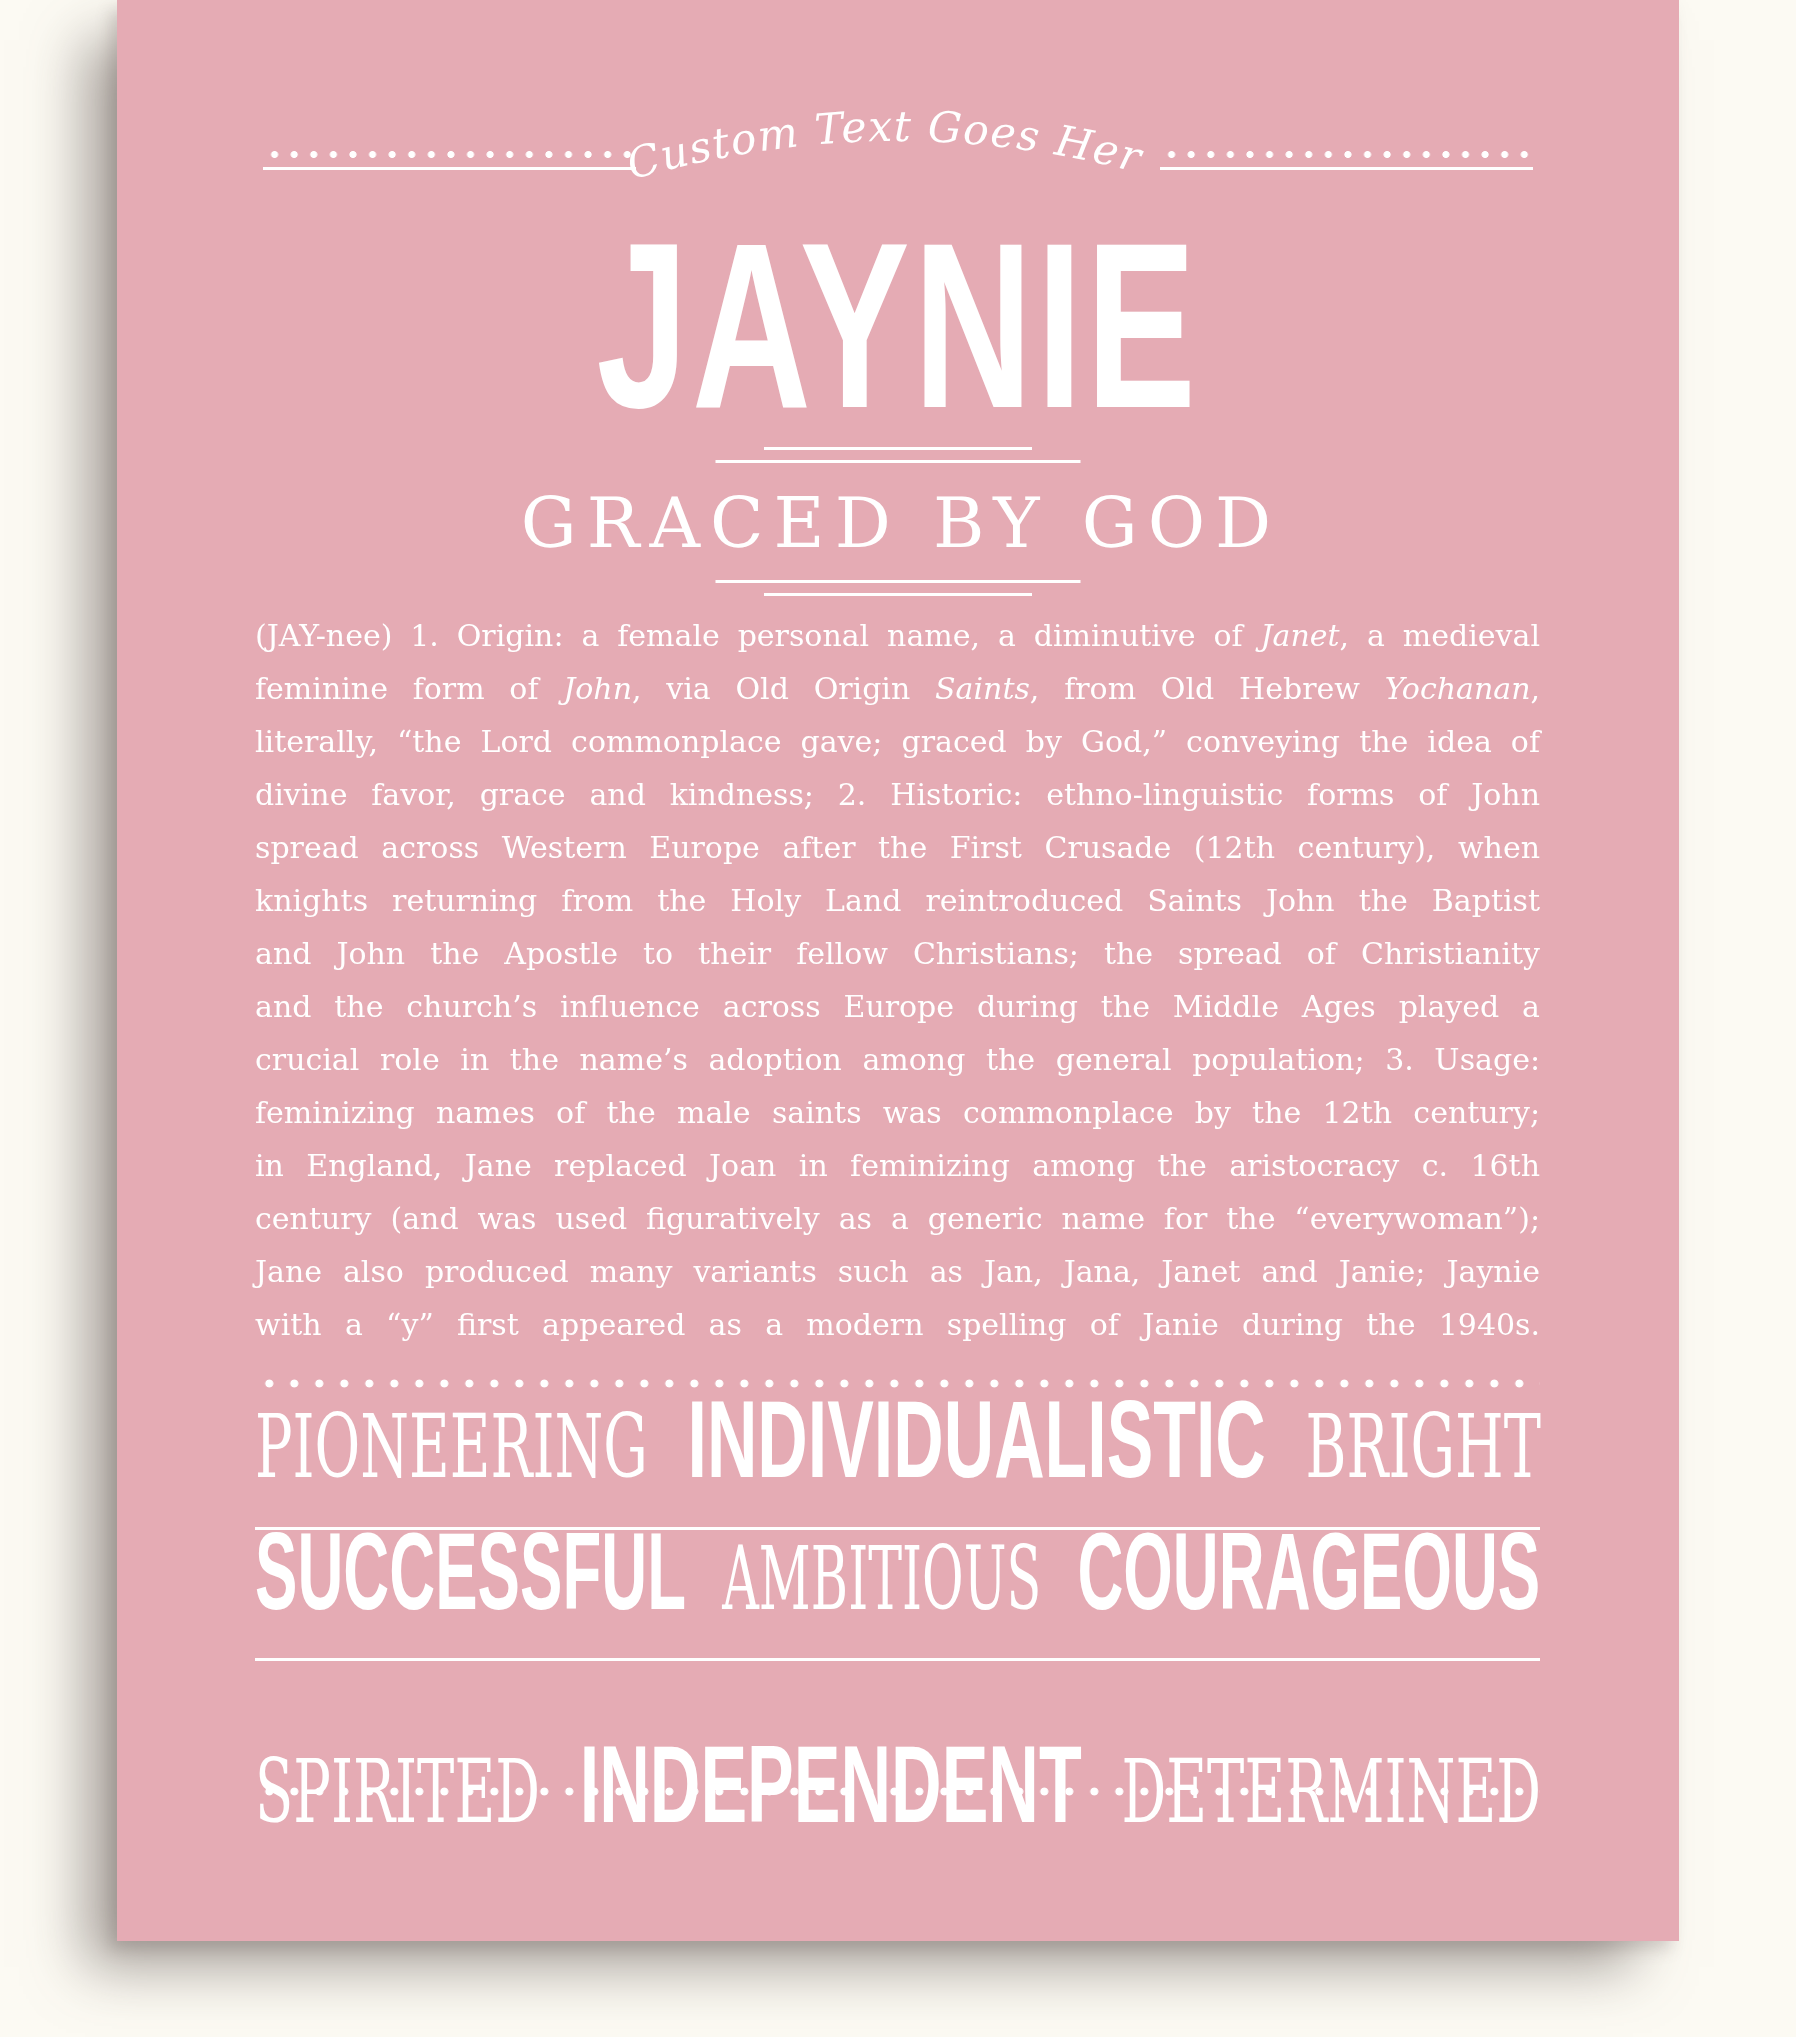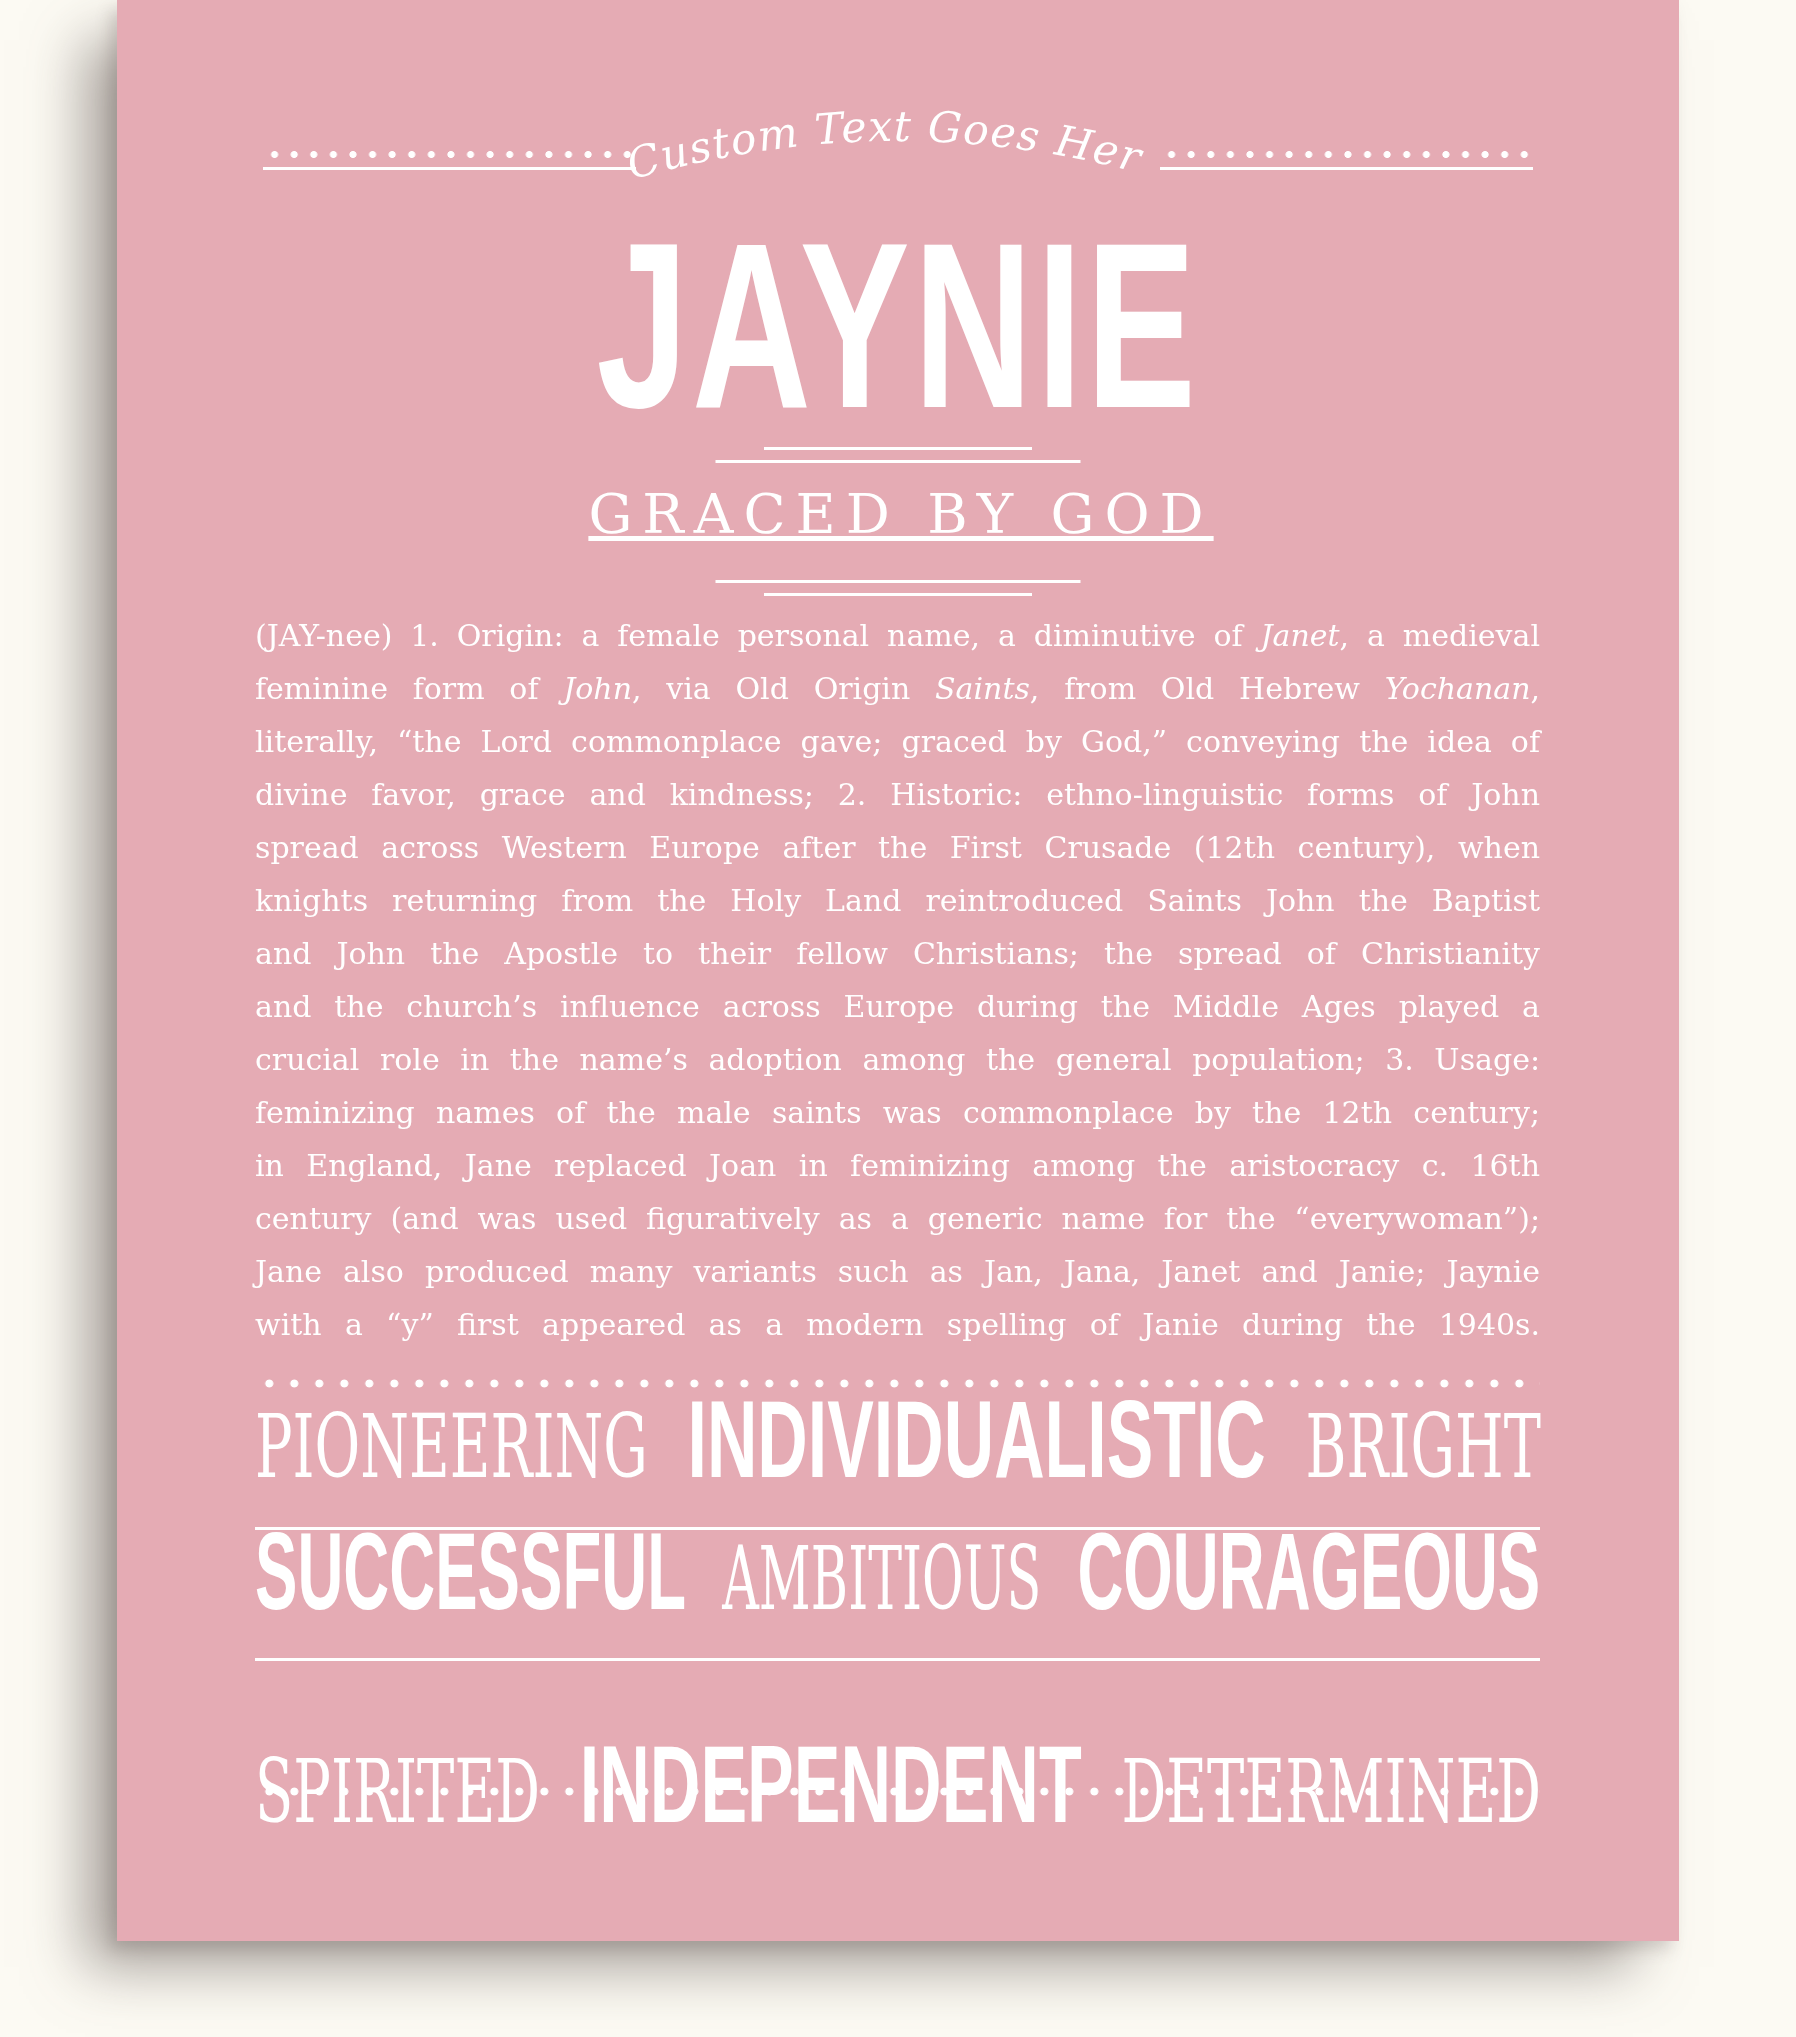--- a/index.html
+++ b/index.html
@@ -39,22 +39,22 @@
   }
   
   .pline{position:absolute;left:50%;transform:translateX(-50%);height:2.8px;background:var(--ink);}
   .p-short{width:268px;}
   .p-long{width:365px;}
   .p1a{top:447px;} .p1b{top:460px;}
   .p2a{top:580px;} .p2b{top:593px;}
   
   .motto{
     position:absolute;top:482px;left:0;width:100%;text-align:center;
-    font-family:"DejaVu Serif",serif;font-size:55px;
-    letter-spacing:10px;padding-left:6px;color:var(--ink);text-decoration:underline;
+    font-family:"DejaVu Serif",serif;font-size:70px;
+    letter-spacing:10px;padding-left:6px;color:var(--ink);
   }
   
   .definition{
     position:absolute;top:609px;left:138px;width:1285px;
     font-family:"DejaVu Serif",serif;font-size:30px;color:var(--ink);
   }
   .def-line{
     height:53px;line-height:53px;white-space:normal;
     text-align:justify;text-align-last:justify;
   }

